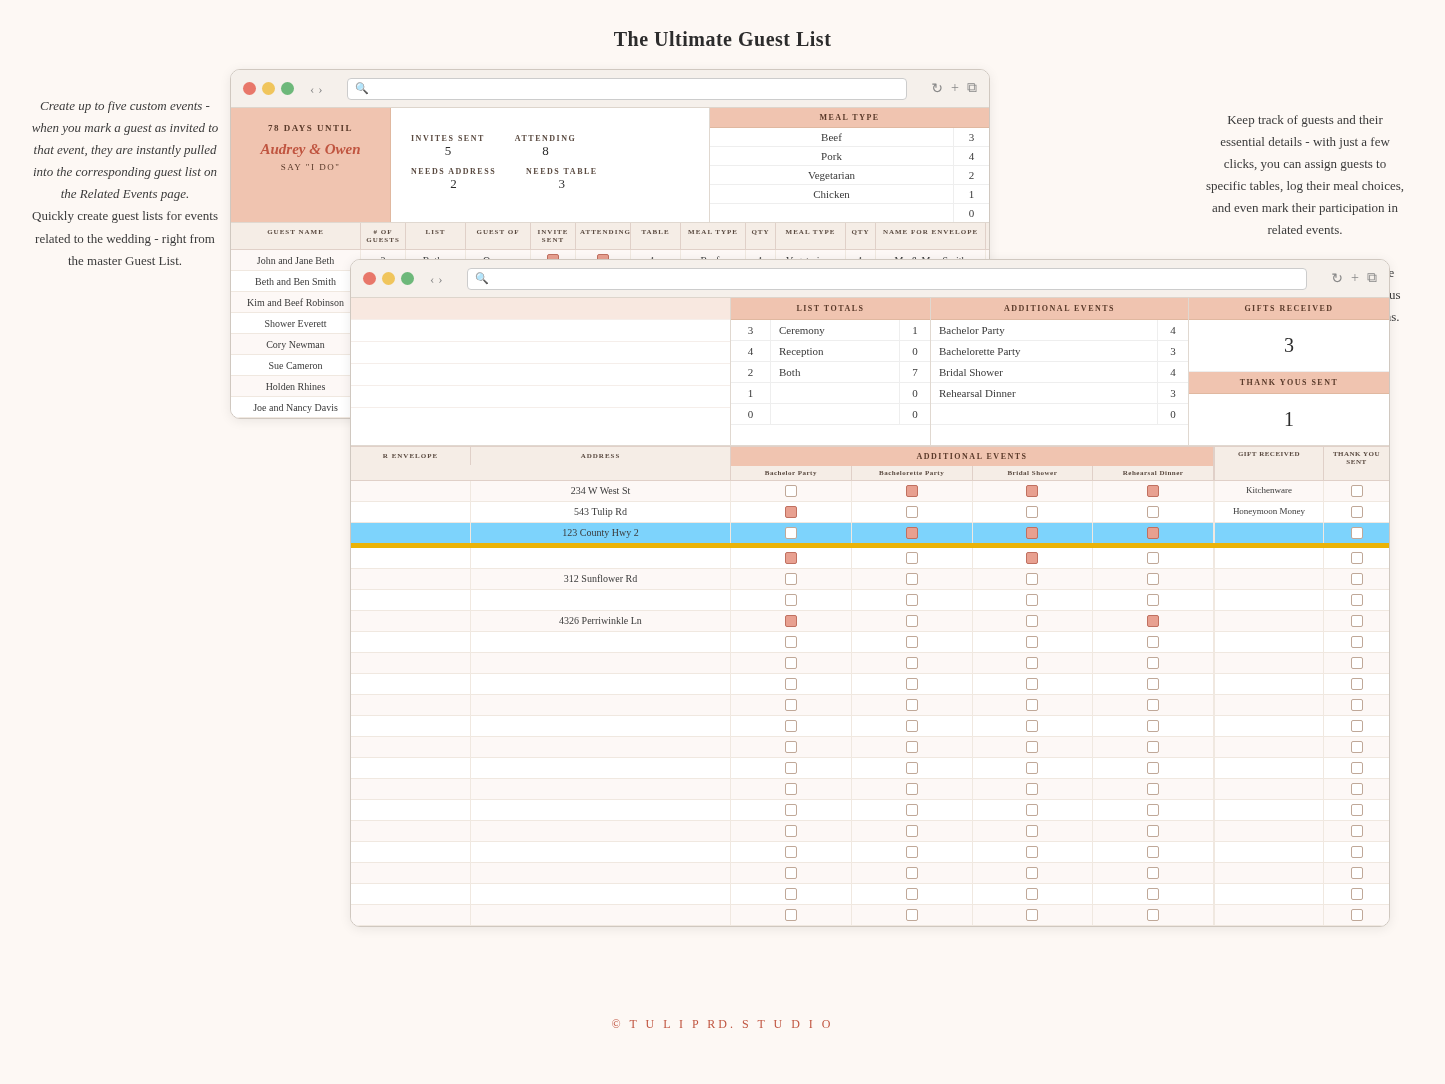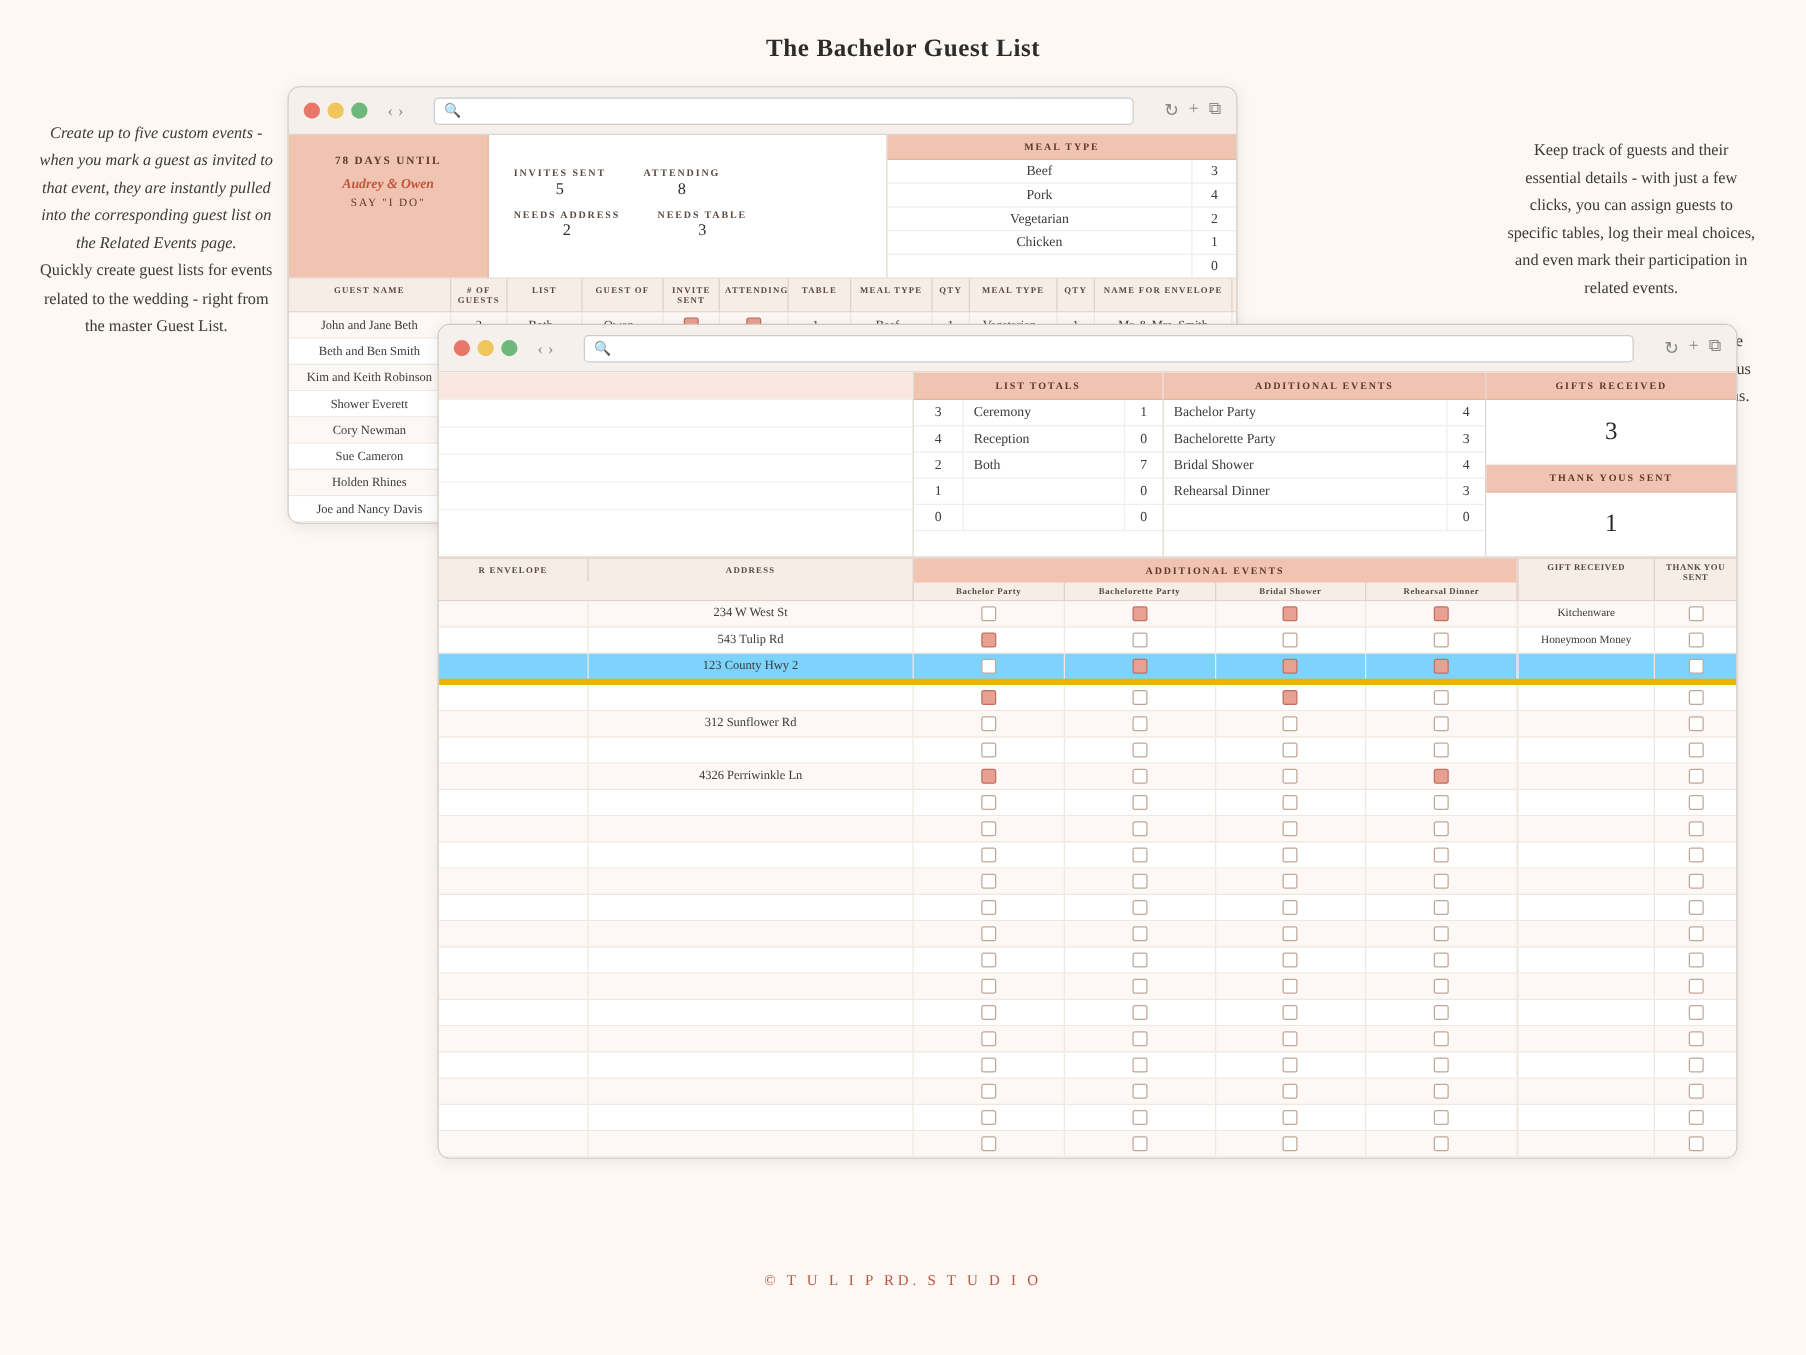--- a/index.html
+++ b/index.html
@@ -137,21 +137,21 @@
     .days-until {
       font-size: 9px;
       font-weight: bold;
       letter-spacing: 1.5px;
       color: #5a3a2a;
       text-transform: uppercase;
       line-height: 1.4;
     }
 
     .couple-name {
-      font-size: 11px;
+      font-size: 15px;
       color: #c05540;
       font-style: italic;
       margin: 6px 0 4px;
       font-weight: bold;
     }
 
     .say-i-do {
       font-size: 9px;
       letter-spacing: 1.5px;
       color: #5a3a2a;
@@ -399,21 +399,21 @@
     }
 
     .pink-highlight {
       background: #f8e8e0;
     }
 
   </style>
 </head>
 <body>
 
-<div class="page-title">The Bachelor Guest List</div>
+<div class="page-title">The Ultimate Guest List</div>
 
 <div class="main-layout">
 
   <div style="width:200px; flex-shrink:0; padding-top:10px; padding-left:10px; font-size:13px; color:#3a3a3a; line-height:1.7; text-align:center;">
     <p style="margin-bottom:16px;"></p>
     <p style="margin-bottom:16px;"></p>
     <p style="margin-bottom:16px;"></p>
     <p style="margin-bottom:16px;"></p>
     <p style="margin-bottom:16px;"></p>
     <p style="margin-bottom:16px;"></p>
@@ -549,21 +549,21 @@
               </div>
             <div class="td col-table">2 <span class="dropdown-arrow">▾</span></div>
             <div class="td col-meal-type">Pork <span class="dropdown-arrow">▾</span></div>
             <div class="td col-qty">1</div>
             <div class="td col-meal-type2">Beef <span class="dropdown-arrow">▾</span></div>
             <div class="td col-qty2">1</div>
             <div class="td col-name-envelope"></div>
           </div>
 
           <div class="data-row">
-            <div class="td col-guest-name">Kim and Keith Robinson</div>
+            <div class="td col-guest-name">Kim and Beef Robinson</div>
             <div class="td col-num-guests">2</div>
             <div class="td col-list">Both <span class="dropdown-arrow">▾</span></div>
             <div class="td col-guest-of">Both <span class="dropdown-arrow">▾</span></div>
             <div class="td col-invite-sent">
                 <span class="checkbox-unchecked"></span>
               </div>
             <div class="td col-attending">
                 <span class="checkbox-unchecked"></span>
               </div>
             <div class="td col-table"></div>

